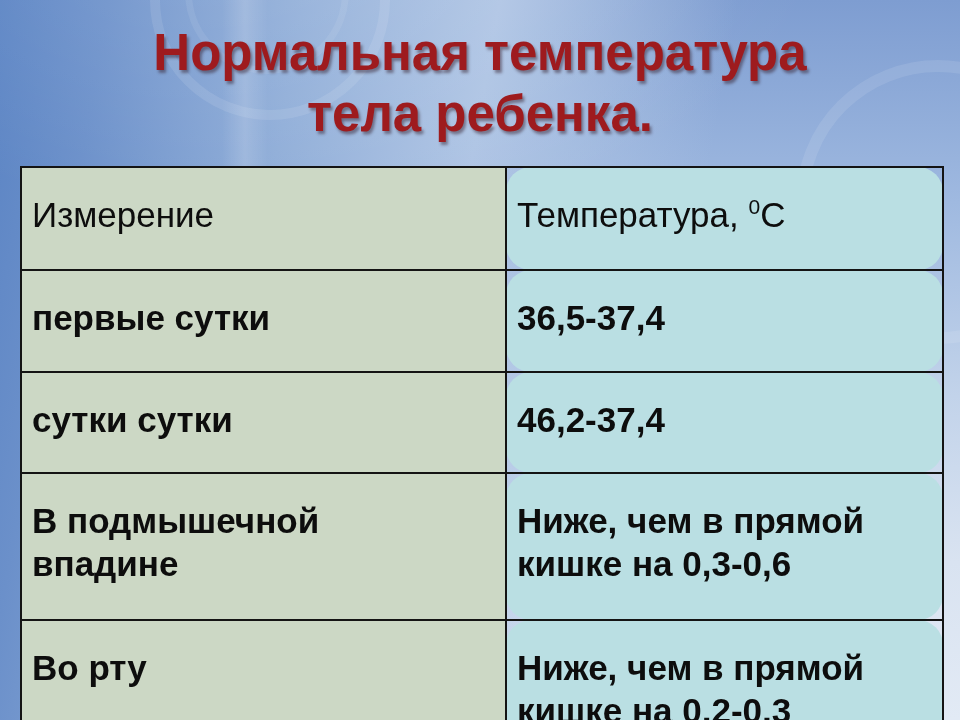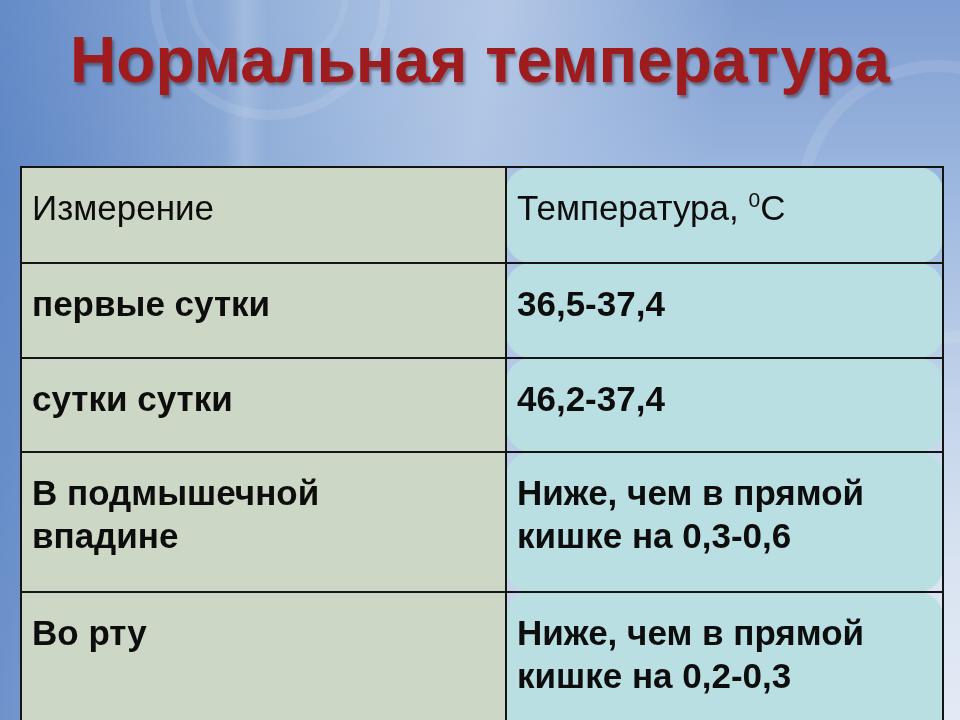--- a/index.html
+++ b/index.html
@@ -50,41 +50,41 @@
     background: linear-gradient(to right, rgba(255,255,255,0) 0%, rgba(255,255,255,0.16) 50%, rgba(255,255,255,0) 100%);
     pointer-events: none;
   }
 
   .title {
     position: absolute;
     left: 0; top: 22px;
     width: 960px;
     text-align: center;
     font-weight: bold;
-    font-size: 64px;
+    font-size: 51px;
     line-height: 1.2;
     color: #9e1b1e;
     text-shadow: 2px 3px 3px rgba(45,20,30,0.45);
     letter-spacing: 0px;
   }
 
   table.temp-table {
     position: absolute;
     left: 20px;
     top: 166px;
     width: 922px;
     border-collapse: collapse;
     table-layout: fixed;
   }
   table.temp-table col.col-measure { width: 485px; }
   table.temp-table col.col-temp    { width: 437px; }
   table.temp-table td {
     border: 2px solid #141414;
     vertical-align: top;
-    padding: 18px 10px 4px 10px;
+    padding: 25px 10px 4px 10px;
     font-size: 35px;
     line-height: 1.24;
     color: #0d0d0d;
     white-space: pre-line;
     overflow: hidden;
   }
   td.cell-measure { background: #ccd8c5; }
   td.cell-temp    { background: #badfe3; border-radius: 25px; }
 
   tr.row-header td { font-weight: normal; height: 72px; }
@@ -106,20 +106,21 @@
 
 <div class="slide">
 
   <div class="swirl swirl-1"></div>
   <div class="swirl swirl-2"></div>
   <div class="swirl swirl-3"></div>
   <div class="streak"></div>
 
   <div class="title">
     <div>Нормальная температура</div>
+    <div>тела ребенка.</div>
   </div>
 
   <table class="temp-table">
     <colgroup>
       <col class="col-measure">
       <col class="col-temp">
     </colgroup>
     <tbody>
       <tr class="row-header">
         <td class="cell-measure"><span>Измерение</span></td>

